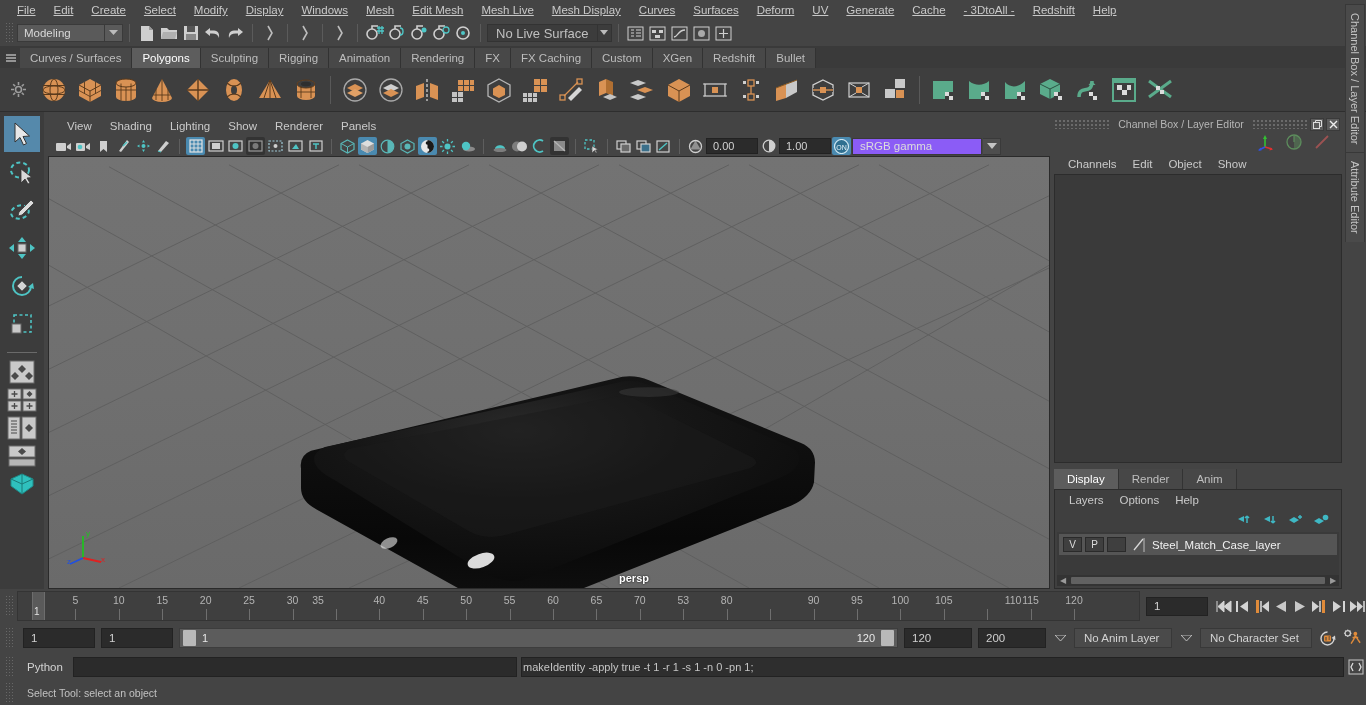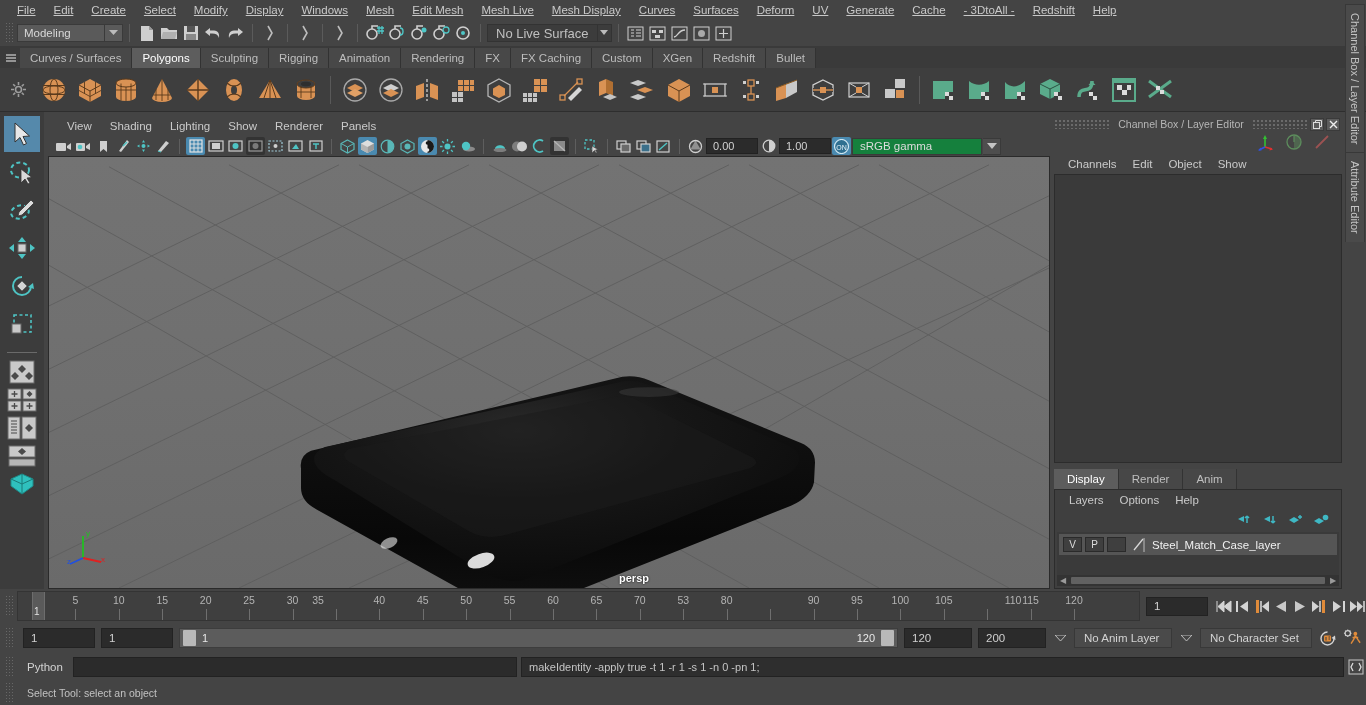--- a/index.html
+++ b/index.html
@@ -55,21 +55,21 @@
   
   .centercol { flex:1; display:flex; flex-direction:column; min-width:0; background:#444; padding: 4px 4px 0 4px;}
   .panel-menubar { height:20px; background:#444; display:flex; align-items:center; padding-left:10px; flex:0 0 20px;}
   .panel-menubar .pm { padding:0 9px; font-size:11.5px; color:#cacaca; }
   .panel-toolbar { height:20px; background:#444; display:flex; align-items:center; flex:0 0 20px; gap:1px; padding-left:6px;}
   .vi { width:19px;height:18px;display:flex;align-items:center;justify-content:center;flex:0 0 19px;}
   .vi.on { background:#4a8ab0; border-radius:2px;}
   .vi.dark { background:#333; border-radius:2px;}
   .vsep { width:1px;height:15px;background:#5e5e5e;margin:0 5px;flex:0 0 1px;}
   .numfield { width:52px;height:16px;background:#2b2b2b;border:1px solid #222;color:#d2d2d2;font-size:11px;display:flex;align-items:center;padding-left:6px;}
-  .gammafield{ width:130px;height:17px;background:#15803d;border:1px solid #3a3a3a;color:#dcdcdc;font-size:11.5px;display:flex;align-items:center;padding-left:7px;}
+  .gammafield{ width:130px;height:17px;background:#8b5cf6;border:1px solid #3a3a3a;color:#dcdcdc;font-size:11.5px;display:flex;align-items:center;padding-left:7px;}
   .gammaarrow{ width:18px;height:17px;background:#4e4e4e;border:1px solid #3a3a3a;border-left:none;display:flex;align-items:center;justify-content:center;}
 
   .viewport { flex:1; position:relative; background:#6e6e6e; overflow:hidden; border:1px solid #2a2a2a; min-height:0;}
   .grid-svg { position:absolute; inset:0; width:100%; height:100%; }
   .persp-label{ position:absolute; right:40%; bottom:4px; color:#fff; font-size:11px; font-weight:bold; text-shadow:0 0 2px #000; font-family:"Liberation Sans",sans-serif;}
   .axis-gizmo{ position:absolute; left:18px; bottom:18px; width:46px;height:46px;}
 
   
   .rightpanel { width: 312px; background:#444; display:flex; flex-direction:column; flex:0 0 312px; padding-top:4px;}
   .rp-title { height:16px; display:flex; align-items:center; font-size:10.5px; color:#b6b6b6; position:relative; }
@@ -113,21 +113,21 @@
   .rangeslider{ flex:1;height:20px;background:#5c5c5c;border:1px solid #3d3d3d;position:relative;display:flex;align-items:center;}
   .rs-handle{ width:13px;height:16px;background:#b9b9b9;border-radius:1px;position:absolute;}
   .rs-lab{ position:absolute;font-size:11px;color:#e8e8e8;}
   .dropfield{ height:20px;background:#4a4a4a;border:1px solid #383838;display:flex;align-items:center;padding:0 9px;font-size:11.5px;color:#d2d2d2;}
   .droparrow{ width:16px;height:20px;display:flex;align-items:center;justify-content:center;color:#bdbdbd;font-size:9px;}
 
   
   .cmdline{ height:28px;background:#444;display:flex;align-items:center;flex:0 0 28px;padding-left:2px;gap:0;}
   .cmd-lbl{ width:56px;text-align:center;font-size:11.5px;color:#d2d2d2;flex:0 0 56px;}
   .cmd-in{ width:444px;height:20px;background:#2b2b2b;border:1px solid #222;flex:0 0 444px;}
-  .cmd-out{ flex:1;height:20px;background:#2e2e2e;border:1px solid #222;display:flex;align-items:center;padding-left:7px;font-size:11px;color:#c5c5c5;margin-left:4px;}
+  .cmd-out{ flex:1;height:20px;background:#2e2e2e;border:1px solid #222;display:flex;align-items:center;padding-left:1px;font-size:11px;color:#c5c5c5;margin-left:4px;}
   .cmd-btn{ width:20px;height:20px;display:flex;align-items:center;justify-content:center;flex:0 0 20px;margin-left:2px;}
 
   
   .helpline{ height:24px;background:#444;display:flex;align-items:center;flex:0 0 24px;padding-left:2px;}
   .help-text{ font-size:10.5px;color:#c2c2c2;padding-left:10px;}
 </style>
 </head>
 <body>
 
 <div class="app">

